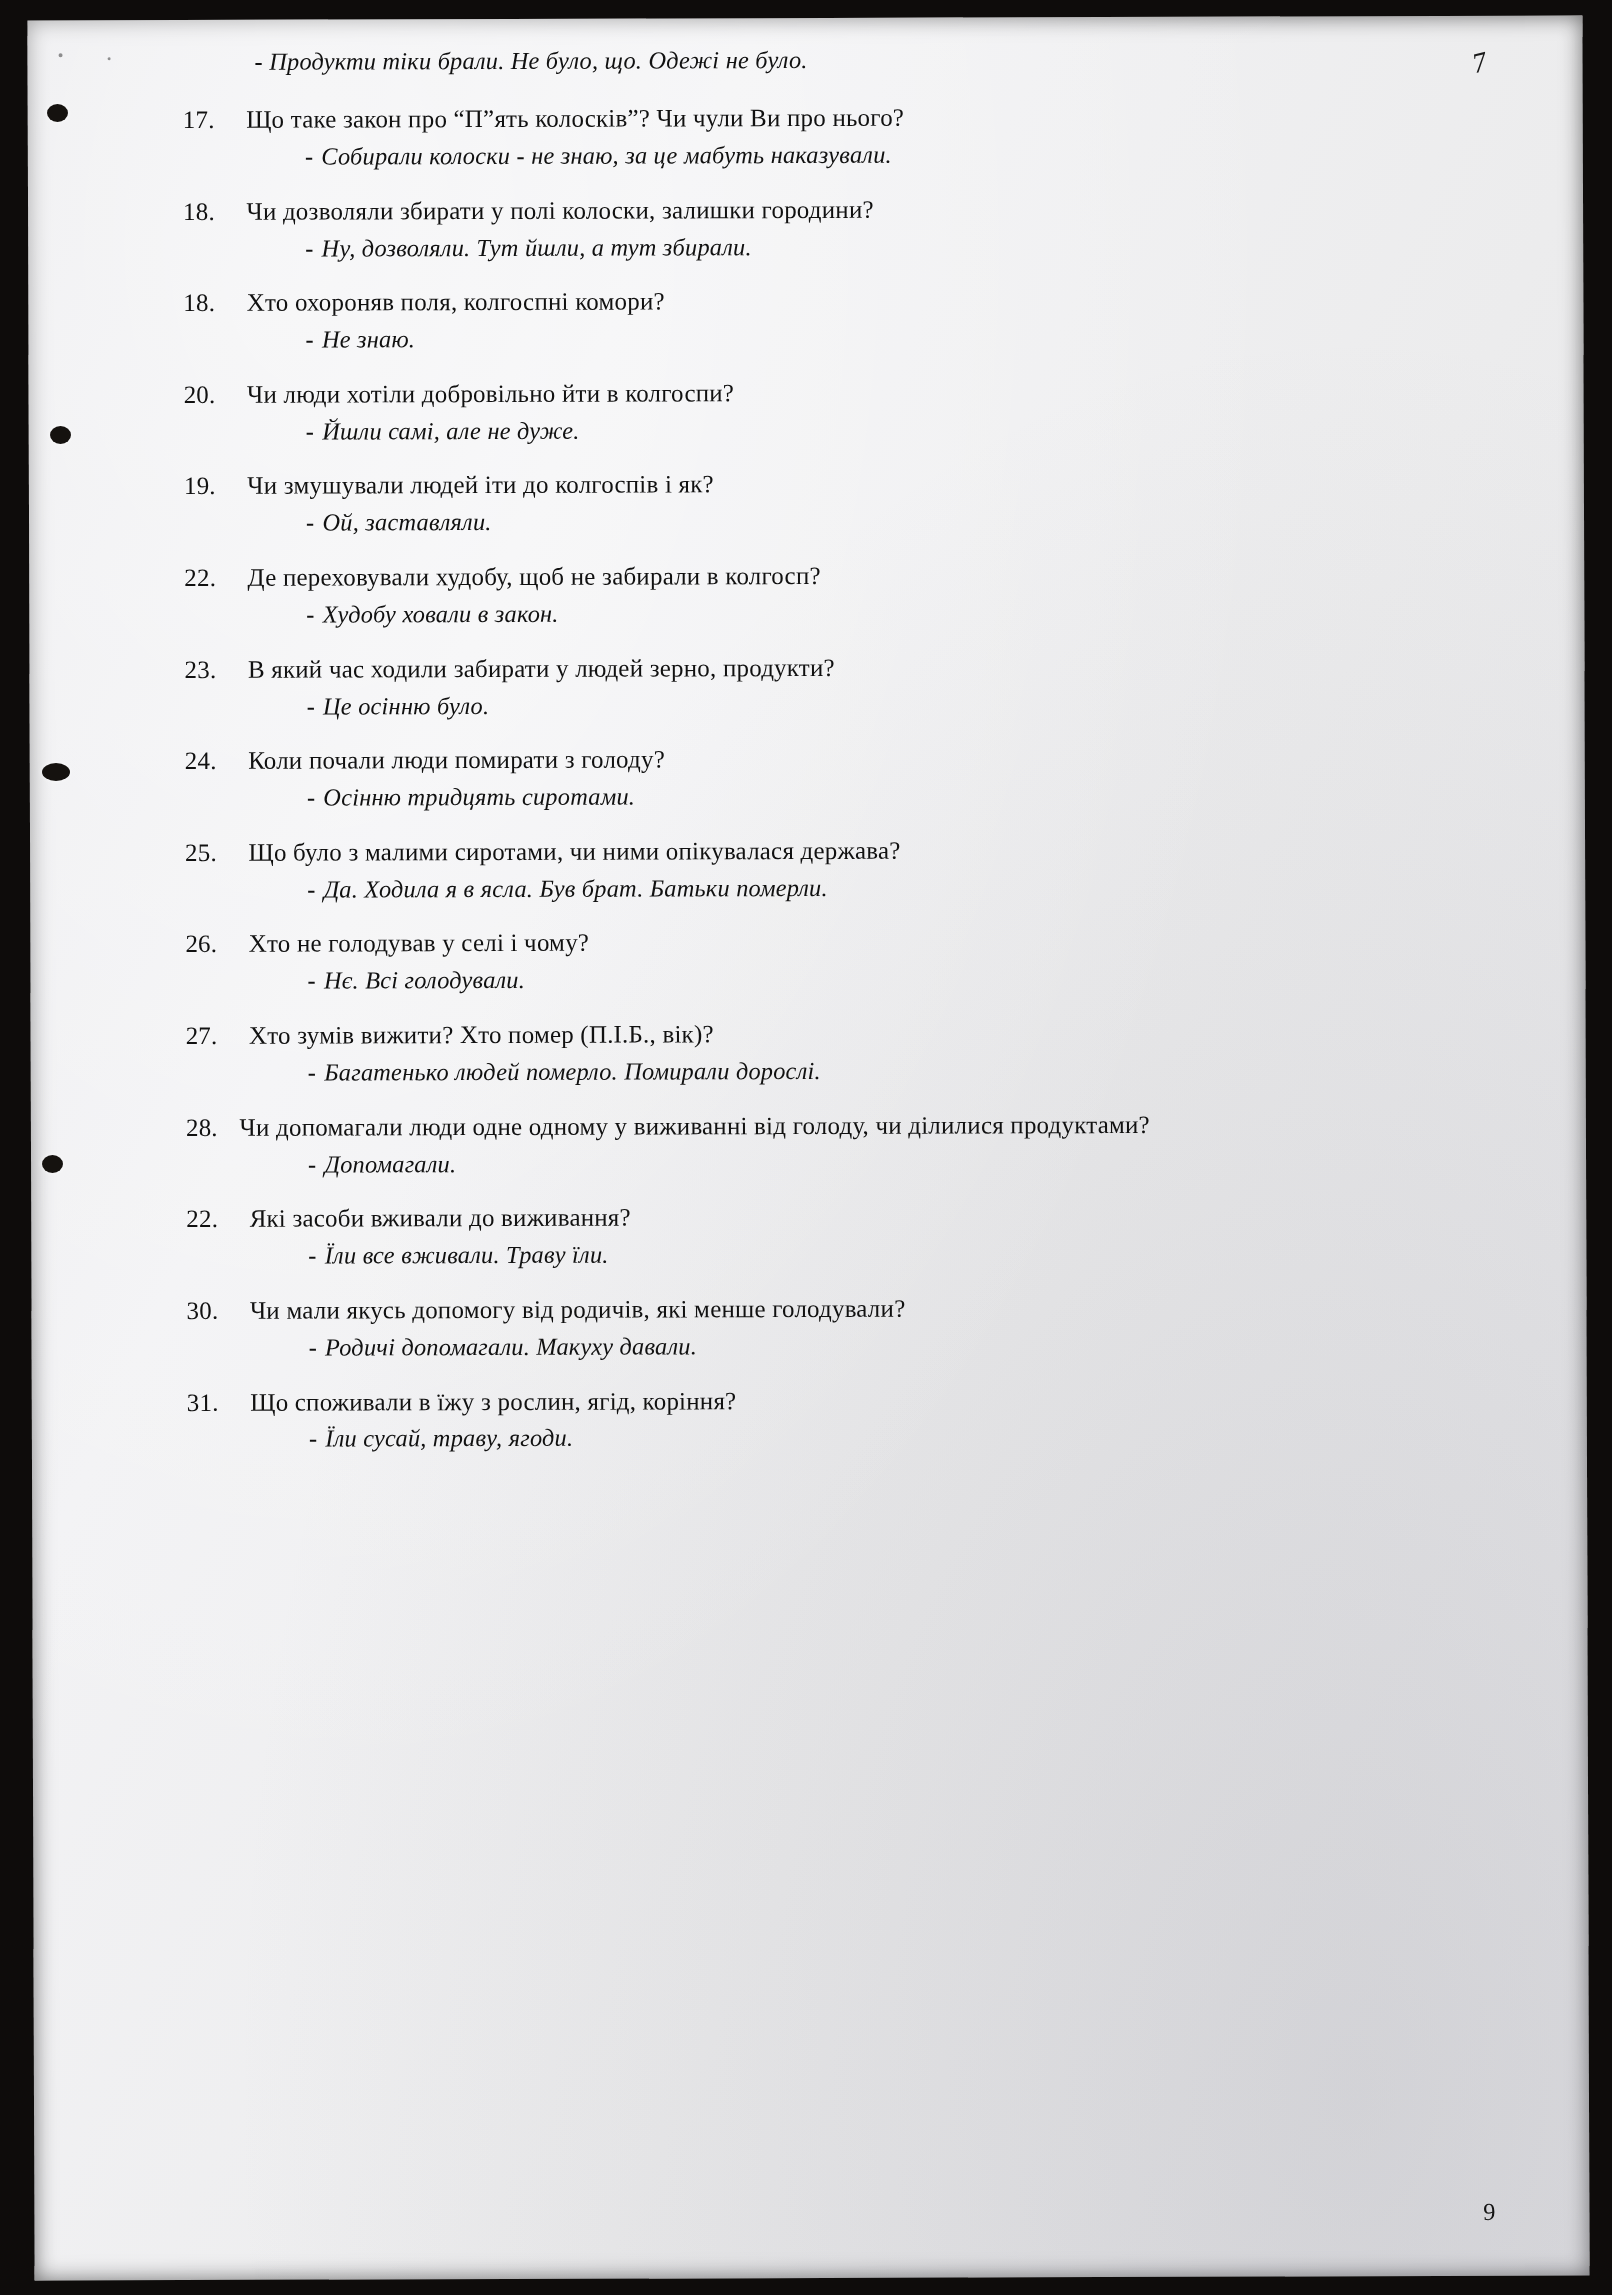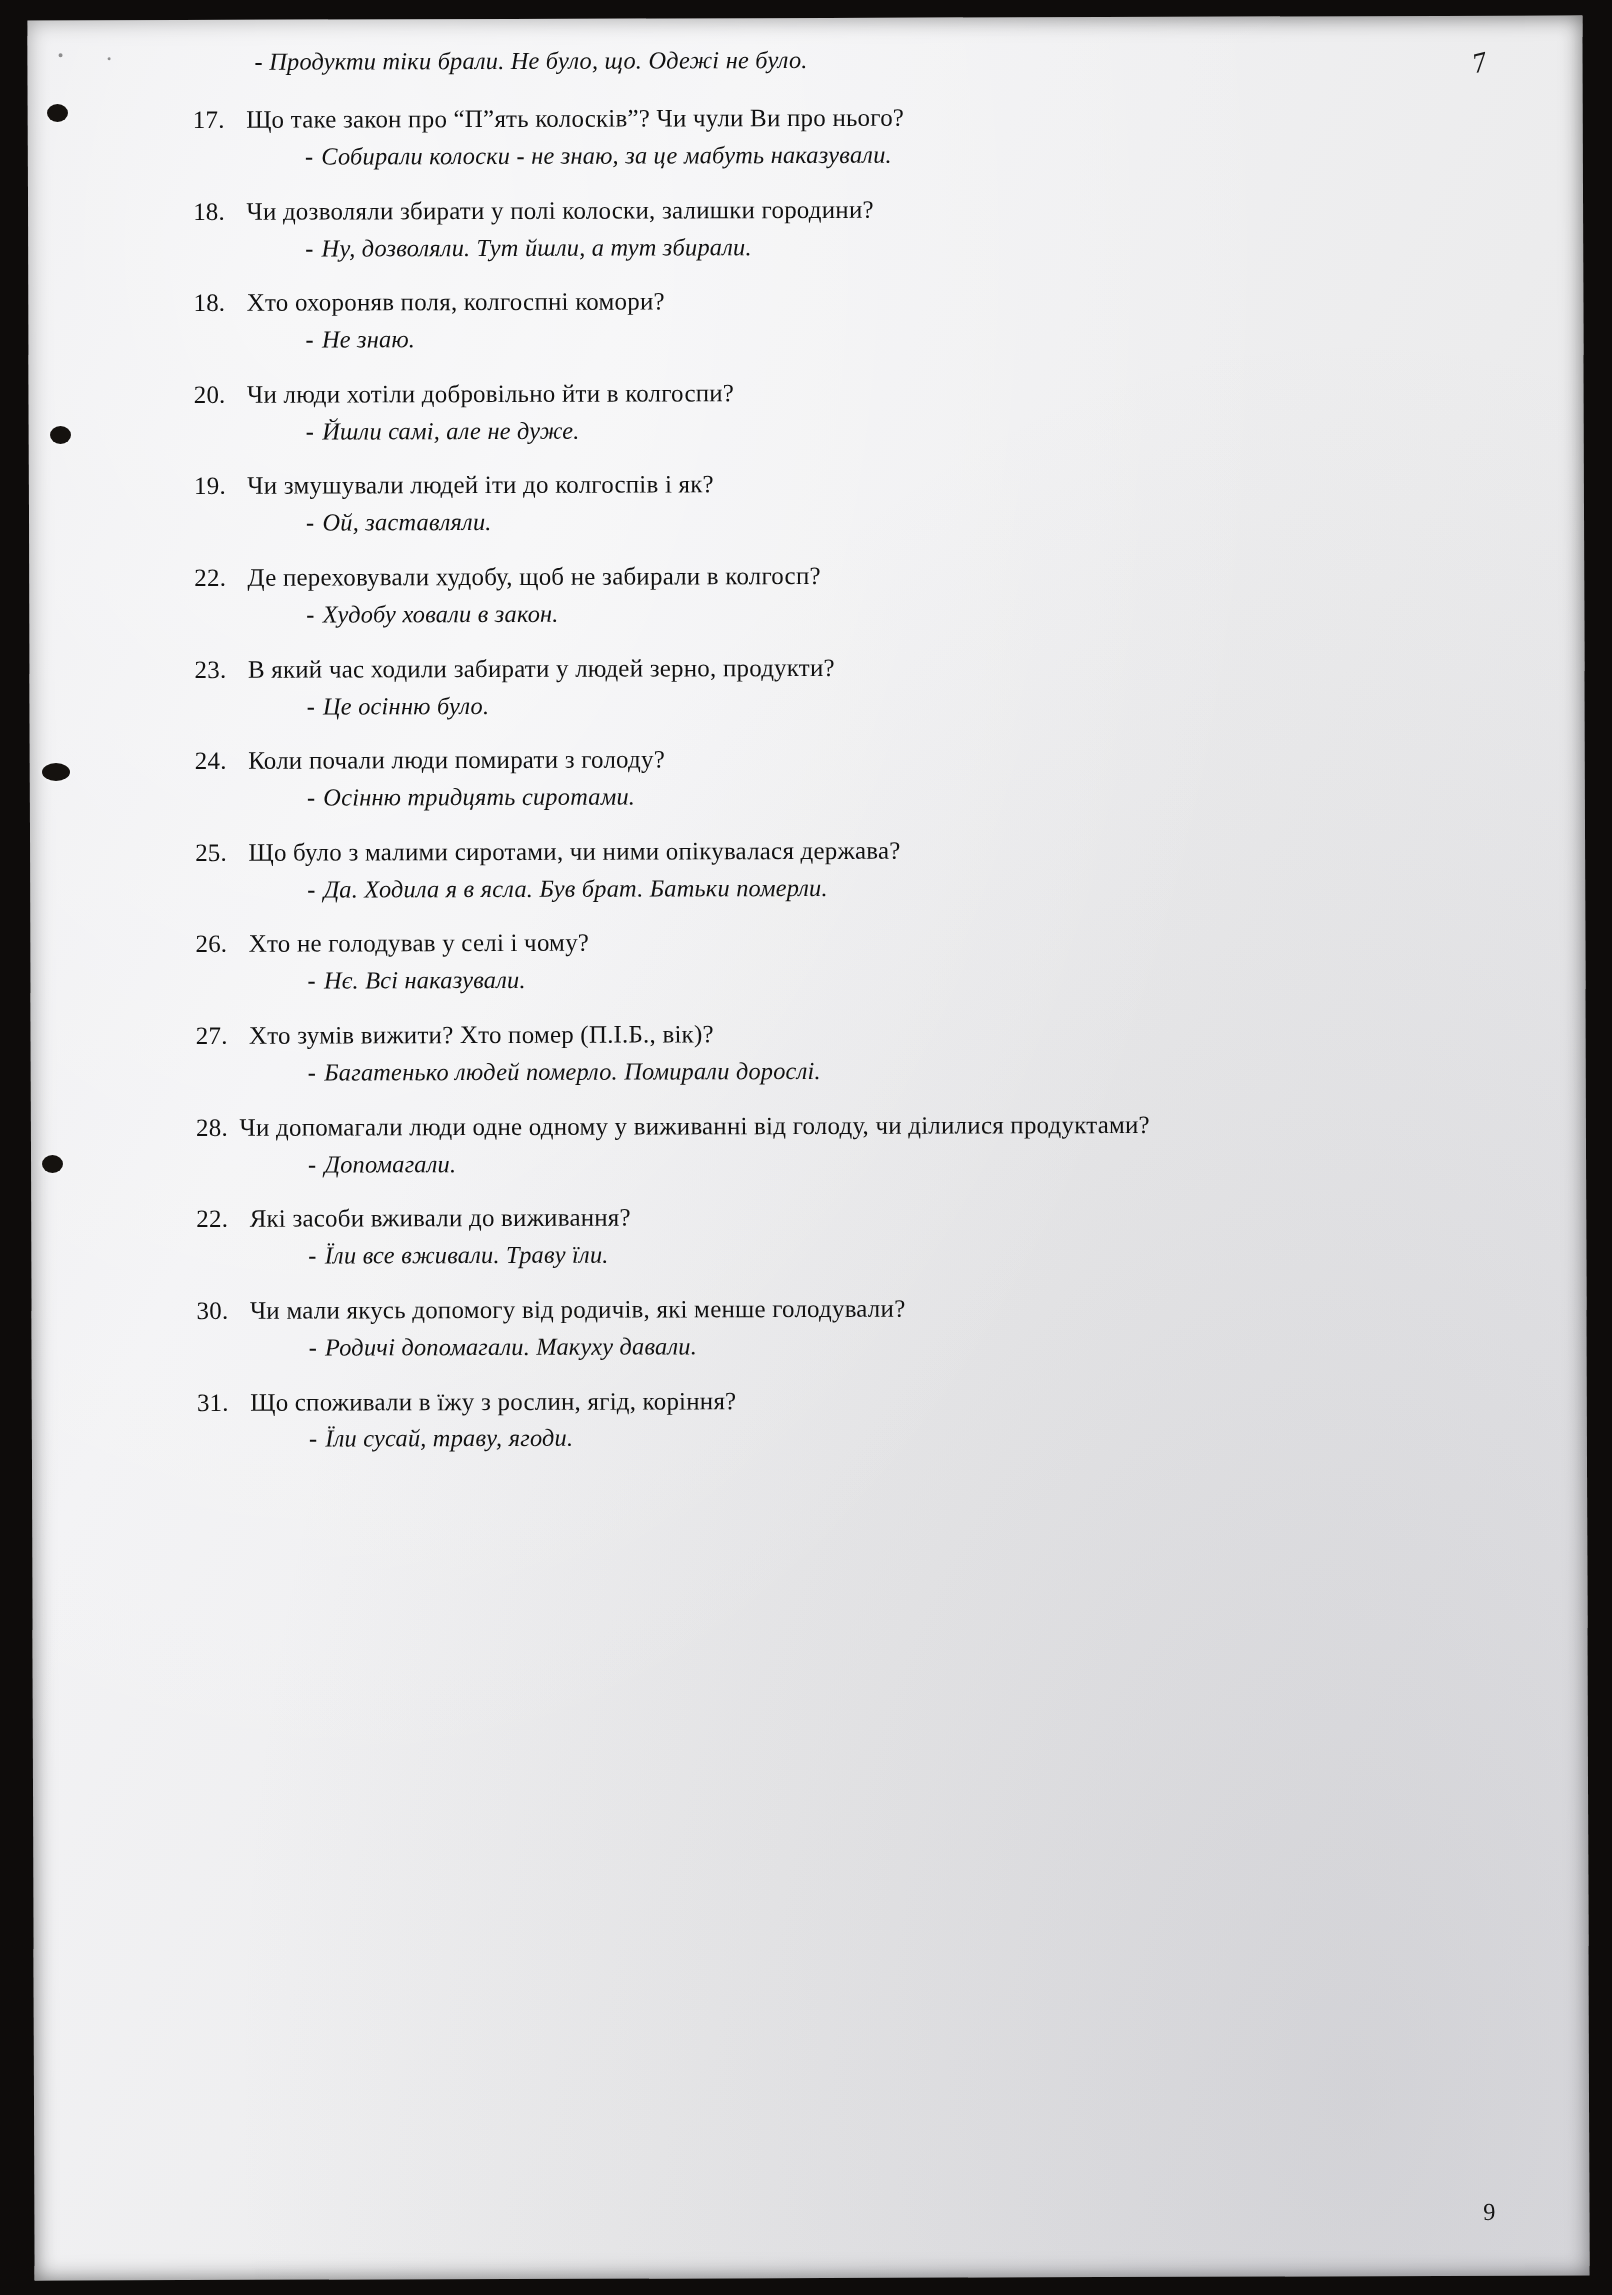--- a/index.html
+++ b/index.html
@@ -72,21 +72,21 @@
   }
   .q {
     display: flex;
     font-size: 25px;
     line-height: 1.28;
     letter-spacing: 0.2px;
   }
   .qnum {
     width: 52px;
     flex: 0 0 52px;
-    text-align: center;
+    text-align: left;
     padding-right: 11.4px;
   }
   .qtext {
     flex: 1 1 auto;
   }
   .qtext.justify {
     text-align: justify;
   }
   .a {
     font-style: italic;
@@ -222,21 +222,21 @@
           <span class="dash">-</span><span>Да. Ходила я в ясла. Був брат. Батьки померли.</span>
         </div>
       </div>
 
       <div class="qa">
         <div class="q">
           <span class="qnum">26.</span>
           <span class="qtext">Хто не голодував у селі і чому?</span>
         </div>
         <div class="a">
-          <span class="dash">-</span><span>Нє. Всі наказували.</span>
+          <span class="dash">-</span><span>Нє. Всі голодували.</span>
         </div>
       </div>
 
       <div class="qa">
         <div class="q">
           <span class="qnum">27.</span>
           <span class="qtext">Хто зумів вижити? Хто помер (П.І.Б., вік)?</span>
         </div>
         <div class="a">
           <span class="dash">-</span><span>Багатенько людей померло. Помирали дорослі.</span>

